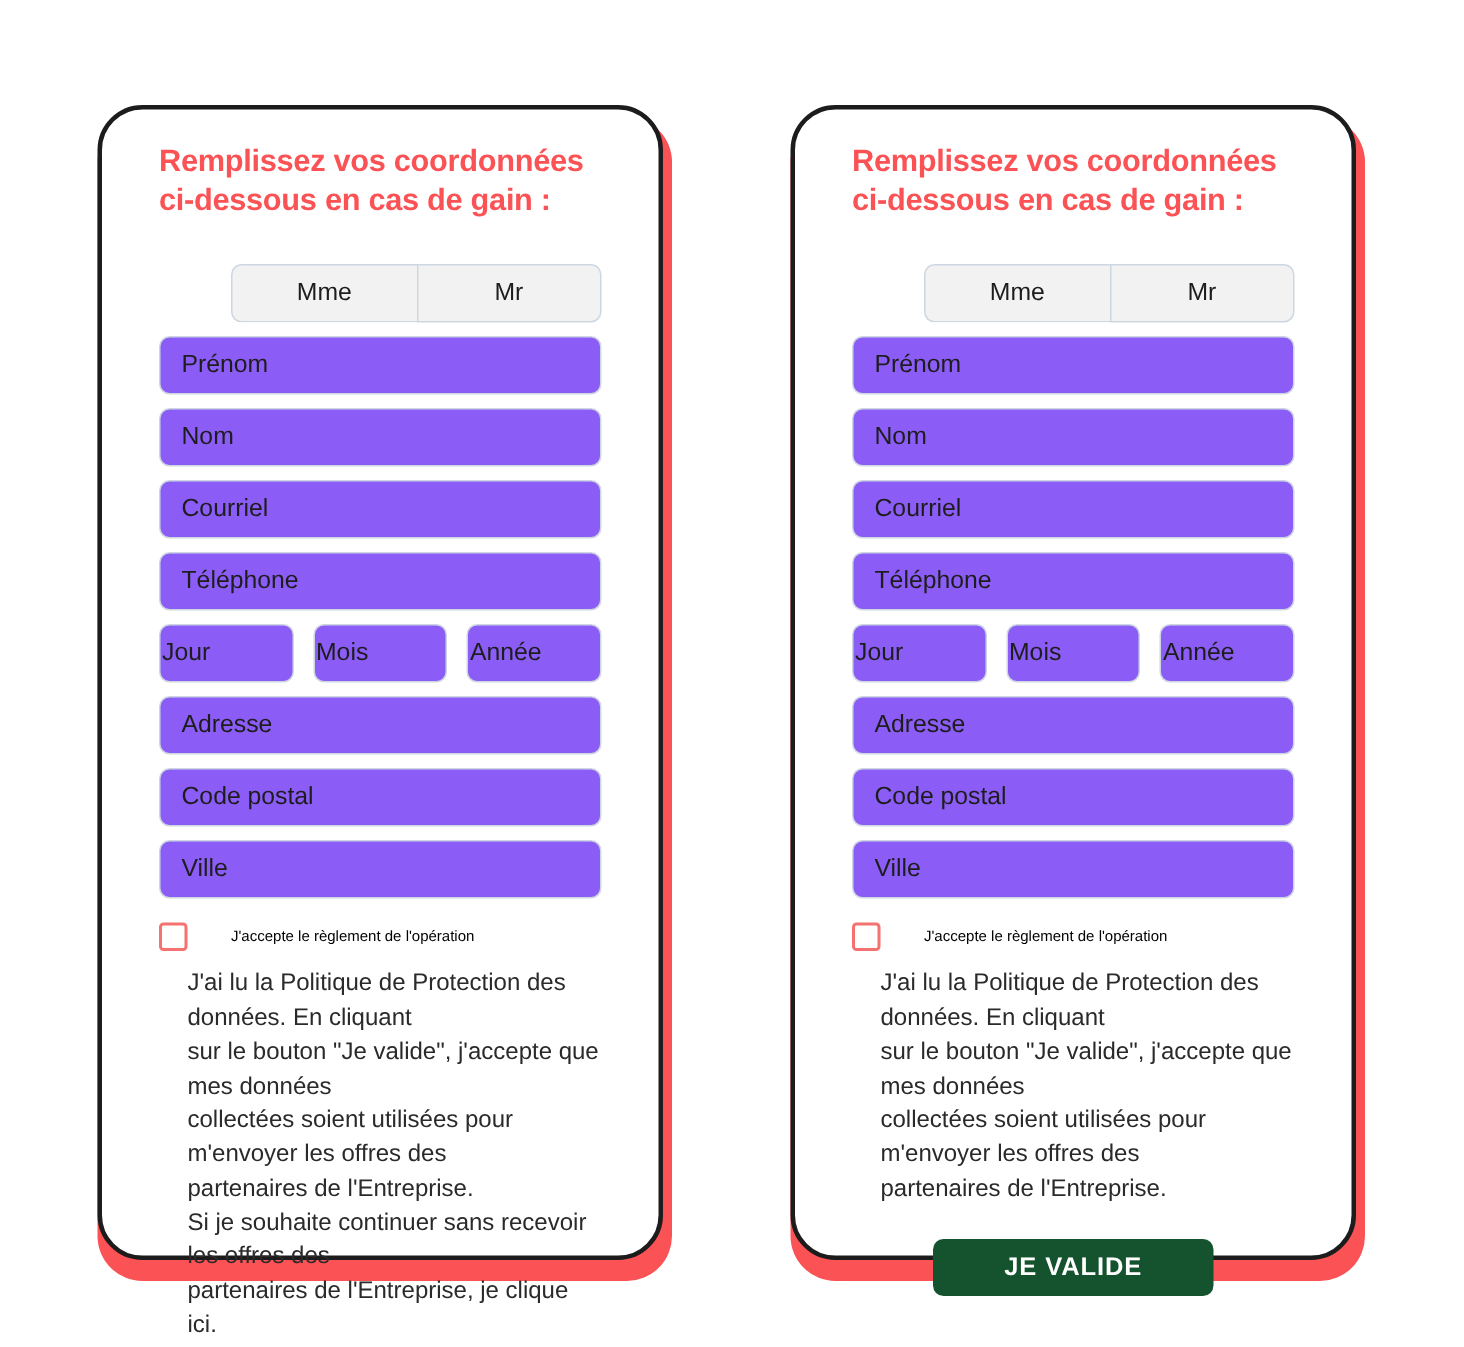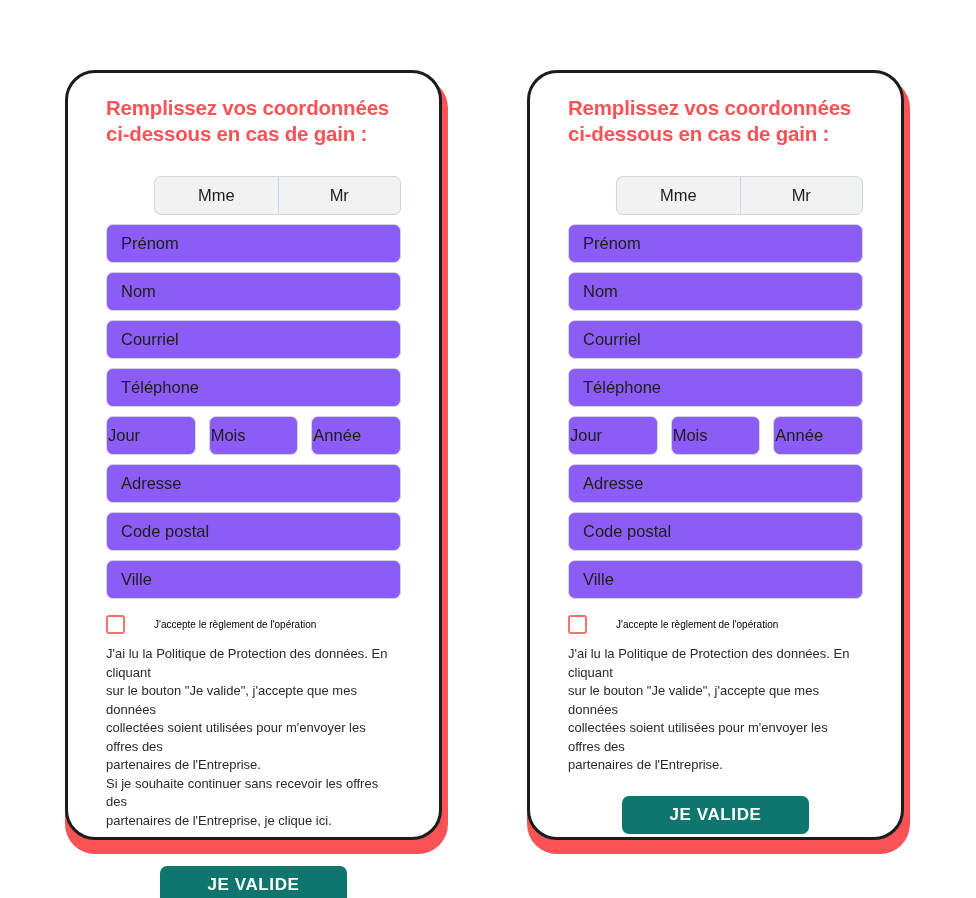--- a/index.html
+++ b/index.html
@@ -133,38 +133,39 @@
     background: #ffffff;
     flex: none;
   }
   .consent-label {
     margin-left: 29px;
     font-size: 10px;
     color: #000000;
   }
 
   .fine-print {
-    font-size: 13px;
+    font-size: 16px;
     line-height: 1.42;
     color: #2a2a2a;
     white-space: pre-line;
+    margin-left: 19px;
   }
 
   
   .btn {
     box-sizing: border-box;
     display: flex;
     align-items: center;
     justify-content: center;
     font-weight: bold;
     letter-spacing: 0.6px;
     border-radius: 7px;
   }
   .btn-validate {
-    background: #0f766e;
+    background: #14532d;
     color: #ffffff;
     font-size: 17px;
     height: 38px;
   }
   .btn-refuse {
     background: #f2f2f2;
     border: 1px solid #cdd7e2;
     color: #c9cfd6;
     font-size: 17px;
     height: 38px;

